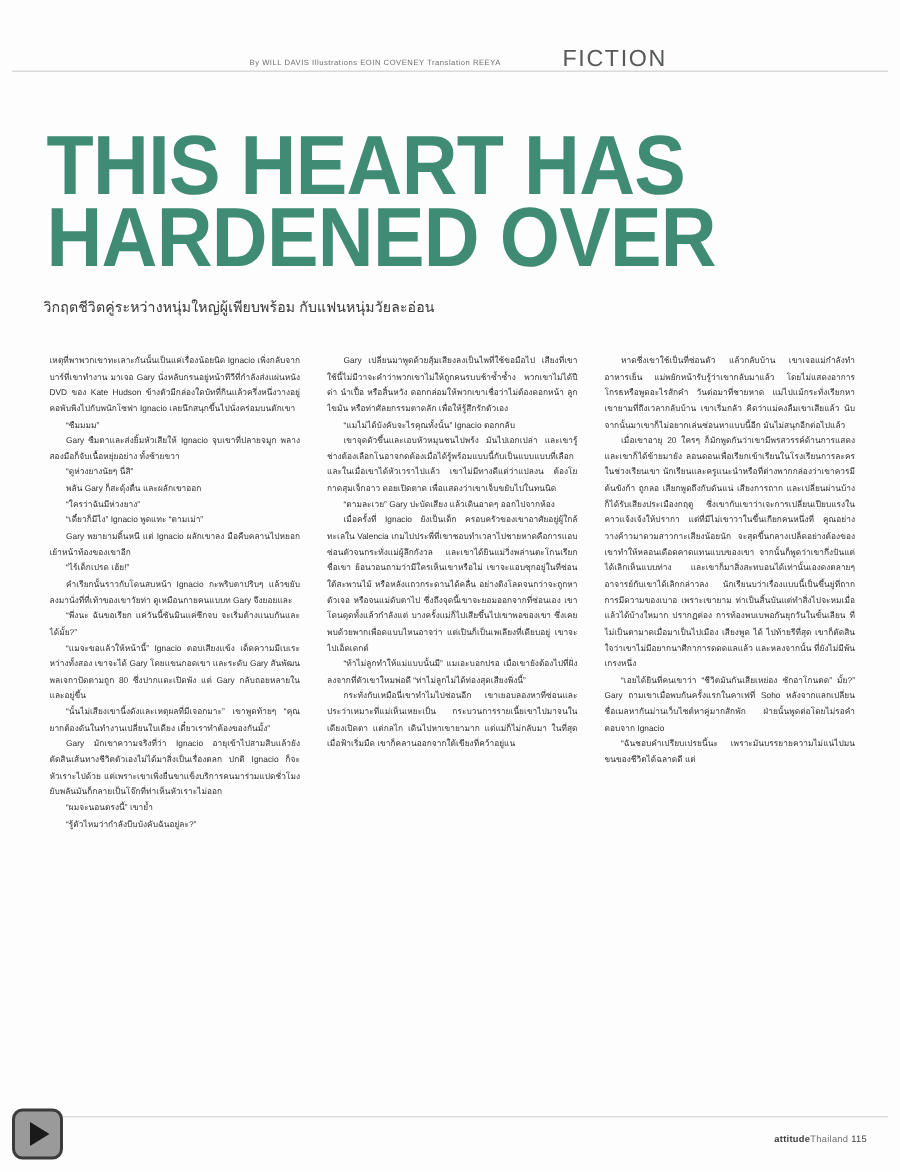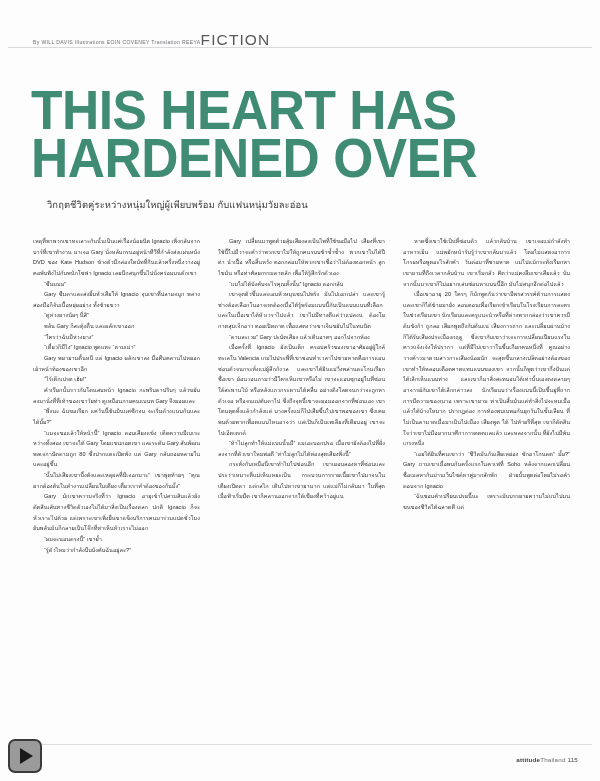--- a/index.html
+++ b/index.html
@@ -24,21 +24,22 @@
 
   
   .masthead {
     position: absolute;
     left: 33px;
     right: 22px;
     top: 25px;
     height: 22px;
     display: flex;
     align-items: flex-end;
-    justify-content: flex-start;
+    justify-content: center;
+    gap: 41px;
   }
   .byline {
     font-size: 5.1px;
     letter-spacing: 0.35px;
     color: #6d6e71;
     white-space: nowrap;
     line-height: 1;
     padding-bottom: 2px;
   }
   .section-label {
@@ -72,21 +73,21 @@
     transform: scaleX(0.92);
     transform-origin: left top;
   }
   .headline .hl-line {
     display: block;
     white-space: nowrap;
   }
 
   .subhead {
     position: absolute;
-    left: 47px;
+    left: 29px;
     top: 199px;
     width: 420px;
     font-size: 9.4px;
     line-height: 1.35;
     color: #3a3a3c;
     letter-spacing: 0.1px;
   }
 
   
   .columns {

